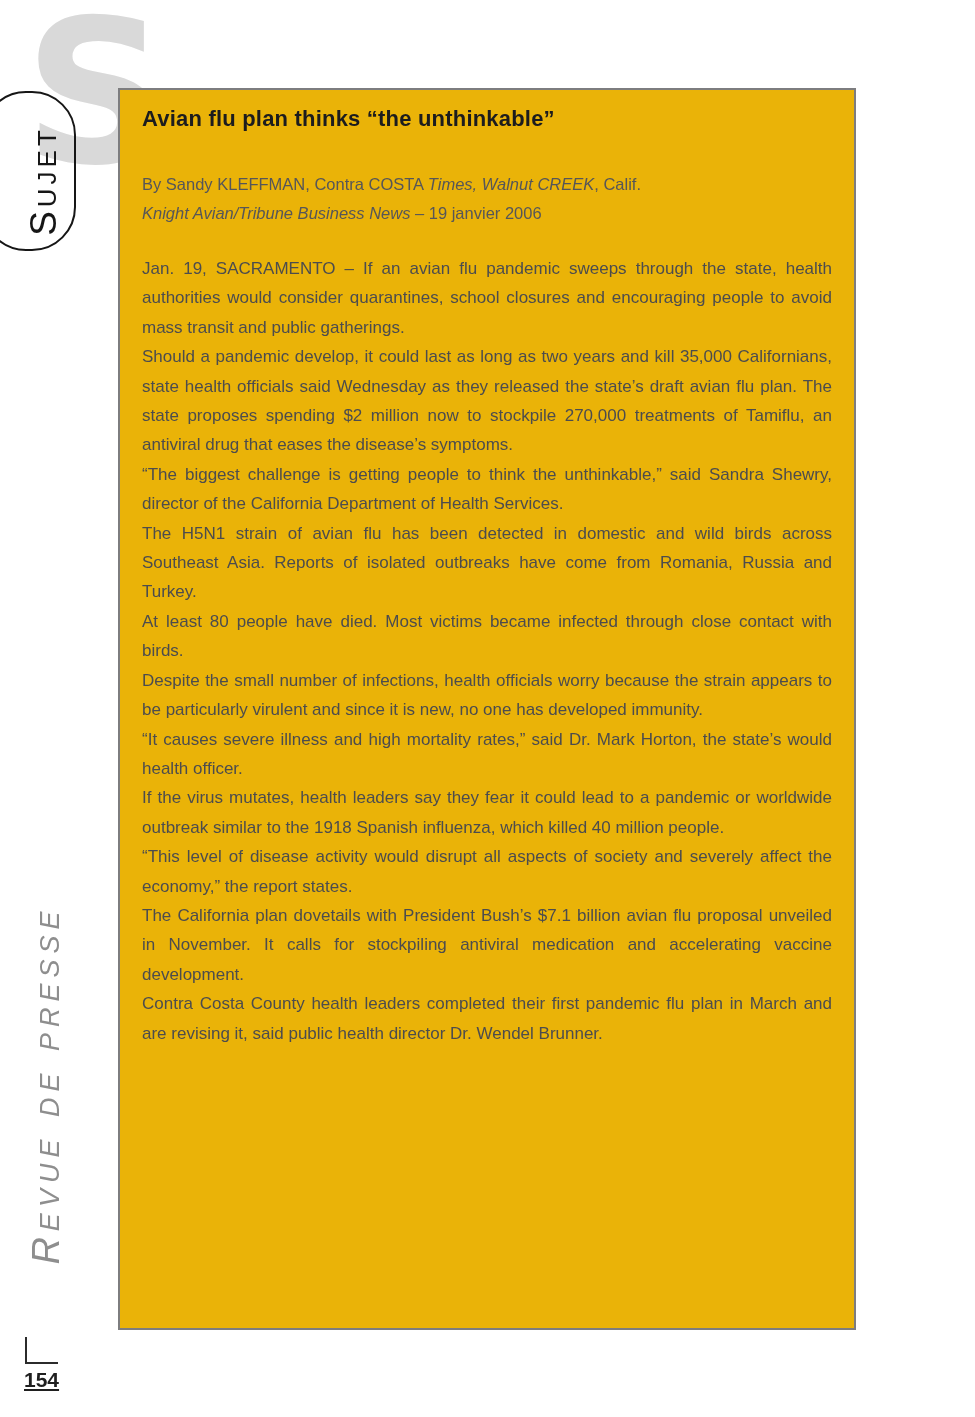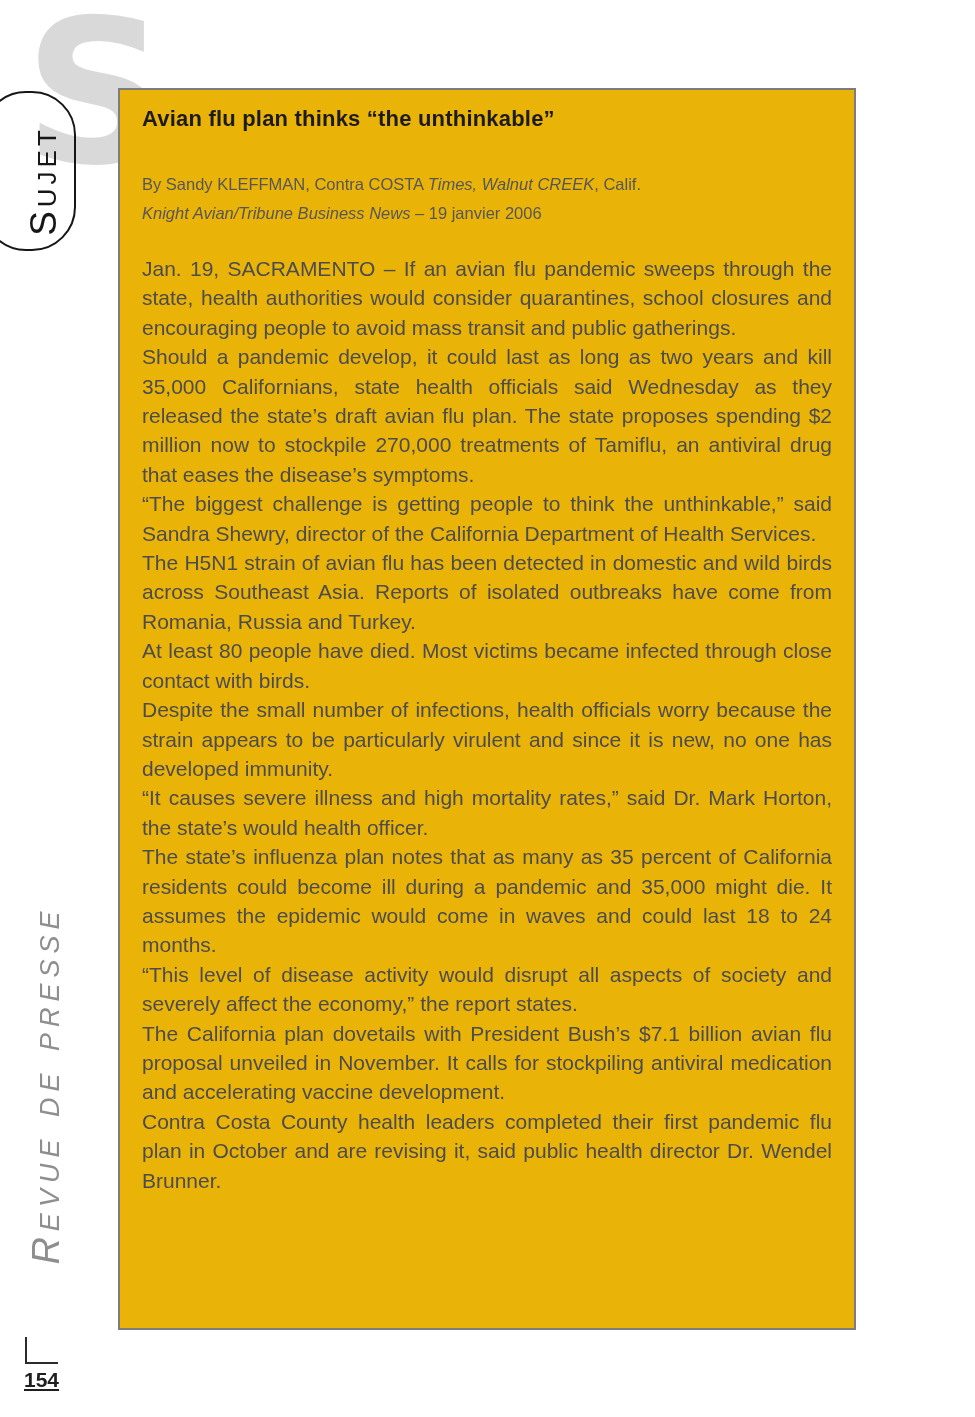--- a/index.html
+++ b/index.html
@@ -82,21 +82,21 @@
   .byline { margin: 0 0 26px 0; }
   .byline-line {
     margin: 0;
     font-size: 16.5px;
     line-height: 29px;
     color: #565659;
   }
   .byline-line .it { font-style: italic; }
   .article-body p {
     margin: 0;
-    font-size: 21px;
+    font-size: 17px;
     line-height: 29.4px;
     color: #4c4c4e;
     text-align: justify;
   }
   .corner-mark-v {
     position: absolute;
     left: 25px;
     top: 1337px;
     width: 2px;
     height: 27px;
@@ -144,24 +144,24 @@
     </div>
 
     <div class="article-body">
       <p>Jan. 19, SACRAMENTO – If an avian flu pandemic sweeps through the state, health authorities would consider quarantines, school closures and encouraging people to avoid mass transit and public gatherings.</p>
       <p>Should a pandemic develop, it could last as long as two years and kill 35,000 Californians, state health officials said Wednesday as they released the state’s draft avian flu plan. The state proposes spending $2 million now to stockpile 270,000 treatments of Tamiflu, an antiviral drug that eases the disease’s symptoms.</p>
       <p>“The biggest challenge is getting people to think the unthinkable,” said Sandra Shewry, director of the California Department of Health Services.</p>
       <p>The H5N1 strain of avian flu has been detected in domestic and wild birds across Southeast Asia. Reports of isolated outbreaks have come from Romania, Russia and Turkey.</p>
       <p>At least 80 people have died. Most victims became infected through close contact with birds.</p>
       <p>Despite the small number of infections, health officials worry because the strain appears to be particularly virulent and since it is new, no one has developed immunity.</p>
       <p>“It causes severe illness and high mortality rates,” said Dr. Mark Horton, the state’s would health officer.</p>
-      <p>The state’s influenza plan notes that as many as 35 percent of California residents could become ill during a pandemic and 35,000 might die. It assumes the epidemic would come in waves and could last 18 to 24 months.</p>
+      <p>If the virus mutates, health leaders say they fear it could lead to a pandemic or worldwide outbreak similar to the 1918 Spanish influenza, which killed 40 million people.</p>
       <p>“This level of disease activity would disrupt all aspects of society and severely affect the economy,” the report states.</p>
       <p>The California plan dovetails with President Bush’s $7.1 billion avian flu proposal unveiled in November. It calls for stockpiling antiviral medication and accelerating vaccine development.</p>
-      <p>Contra Costa County health leaders completed their first pandemic flu plan in October and are revising it, said public health director Dr. Wendel Brunner.</p>
+      <p>Contra Costa County health leaders completed their first pandemic flu plan in March and are revising it, said public health director Dr. Wendel Brunner.</p>
     </div>
   </div>
 
   <div class="corner-mark-v"></div>
   <div class="corner-mark-h"></div>
   <div class="page-number">154</div>
 
 </div>
 
 </body></html>

